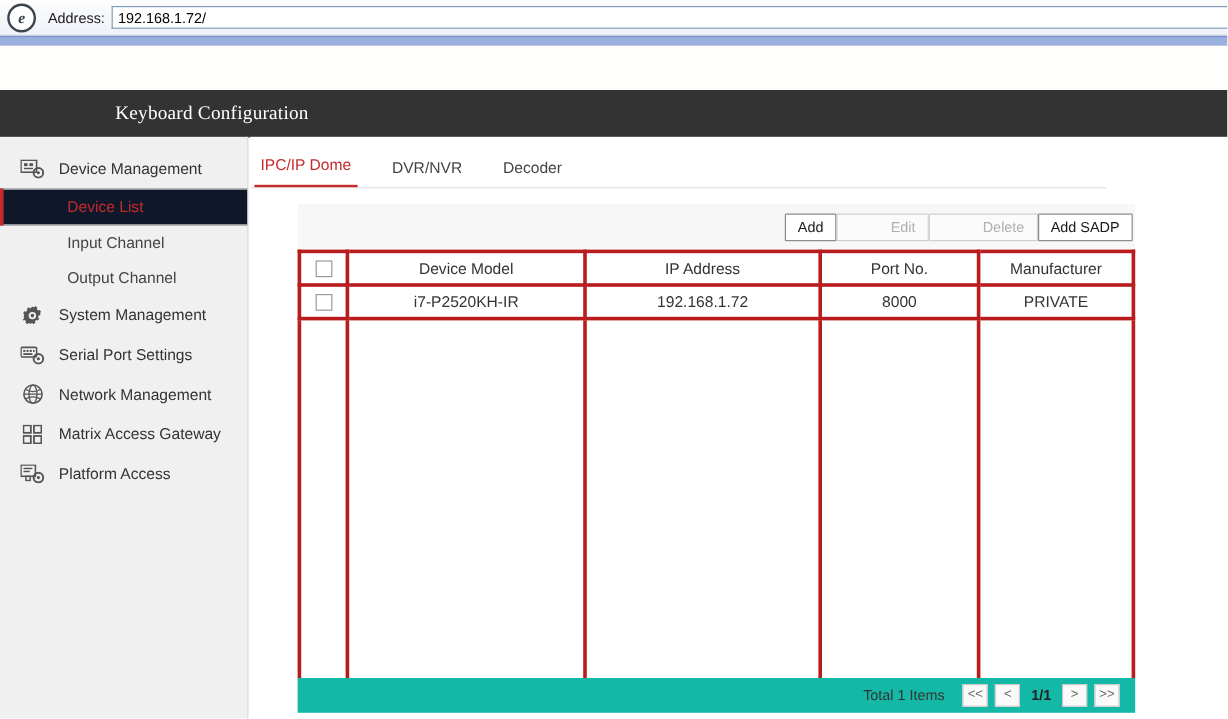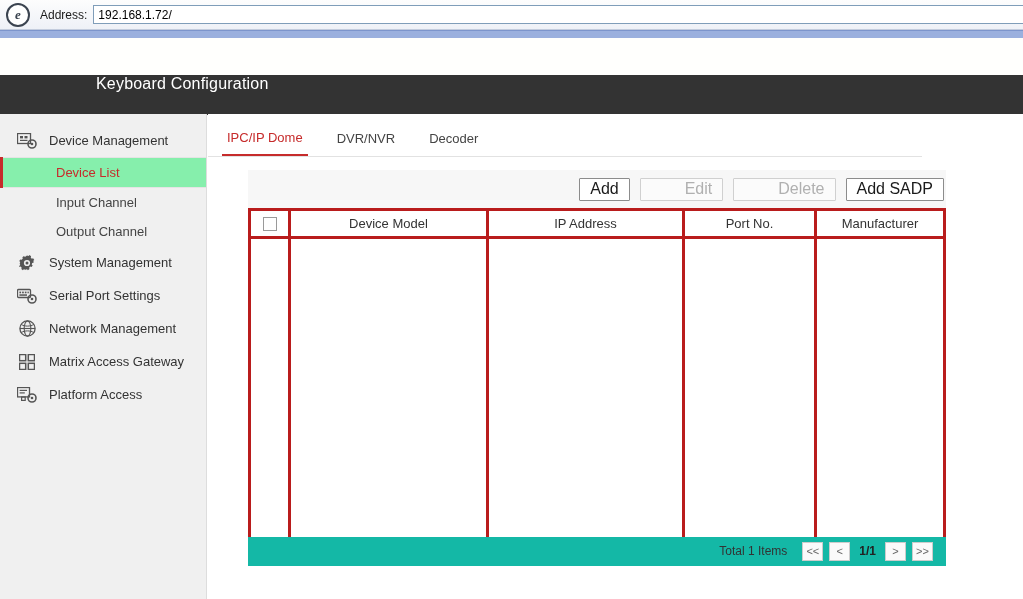--- a/index.html
+++ b/index.html
@@ -84,21 +84,22 @@
   }
 
   
   .app-header {
     position: absolute;
     left: 0; top: 75px;
     width: 1023px;
     height: 40px;
     background: #333333;
     display: flex;
-    align-items: flex-start;
+    align-items: center;
+    font-family: Liberation Serif, serif;
   }
   .app-title {
     color: #ffffff;
     font-size: 16px;
     margin-left: 96px;
     letter-spacing: 0.2px;
   }
 
   
   .sidebar {
@@ -138,21 +139,21 @@
     padding-left: 56px;
     font-size: 13px;
     color: #444444;
     display: flex;
     align-items: center;
     position: relative;
     box-sizing: border-box;
     cursor: default;
   }
   .nav-sub.active {
-    background: #86efac;
+    background: #0f172a;
     color: #c62b2b;
     border-top: 1px solid #e4e4e4;
     border-bottom: 1px solid #e4e4e4;
     height: 31px;
   }
   .nav-sub.active::before {
     content: "";
     position: absolute;
     left: 0; top: -1px;
     width: 3px;
@@ -168,22 +169,22 @@
     height: 485px;
     background: #ffffff;
   }
   .tabbar {
     position: absolute;
     left: 0; top: 10px;
     width: 714px;
     height: 33px;
     border-bottom: 1px solid #e2e2e2;
     display: flex;
-    align-items: center;
-    padding-left: 14px;
+    align-items: flex-end;
+    padding-left: 4px;
     box-sizing: border-box;
   }
   .tab {
     font-size: 13px;
     color: #444444;
     padding: 5px 5px 9px 5px;
     margin-right: 24px;
     cursor: default;
     white-space: nowrap;
     box-sizing: border-box;
@@ -206,22 +207,21 @@
     display: flex;
     align-items: center;
     justify-content: flex-end;
     padding-right: 2px;
     box-sizing: border-box;
   }
   .btn {
     height: 23px;
     min-width: 42px;
     padding: 0 10px;
-    margin-left: 10px;
-    font-size: 16px;
+    font-size: 12px;
     font-family: "Liberation Sans", sans-serif;
     background: #ffffff;
     border: 1px solid #8c8c8c;
     color: #1a1a1a;
     border-radius: 1px;
     cursor: pointer;
     box-sizing: border-box;
   }
   .btn.disabled {
     color: #b0b0b0;
@@ -432,20 +432,29 @@
               <span class="cbox"></span>
             </th>
             <th class="col-model">Device Model</th>
             <th class="col-ip">IP Address</th>
             <th class="col-port">Port No.</th>
             <th>Manufacturer</th>
           </tr>
         </thead>
         <tbody>
           <tr>
+            <td class="col-chk">
+              <span class="cbox"></span>
+            </td>
+            <td class="col-model">i7-P2520KH-IR</td>
+            <td class="col-ip">192.168.1.72</td>
+            <td class="col-port">8000</td>
+            <td>PRIVATE</td>
+          </tr>
+          <tr>
             <td class="col-chk empty" style="height:299px"></td>
             <td class="col-model empty"></td>
             <td class="col-ip empty"></td>
             <td class="col-port empty"></td>
             <td class="empty"></td>
           </tr>
         </tbody>
       </table>
 
       <div class="pager">

